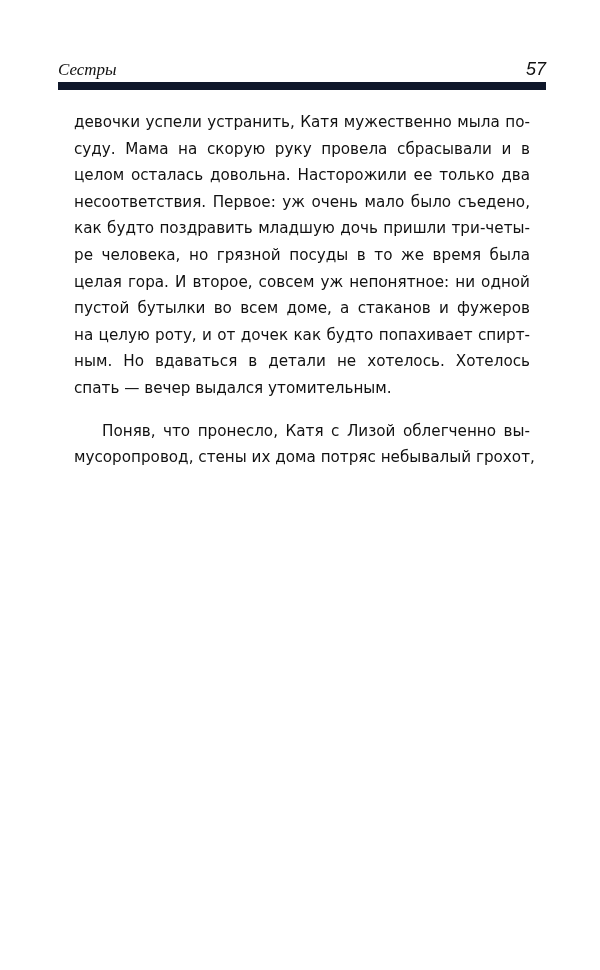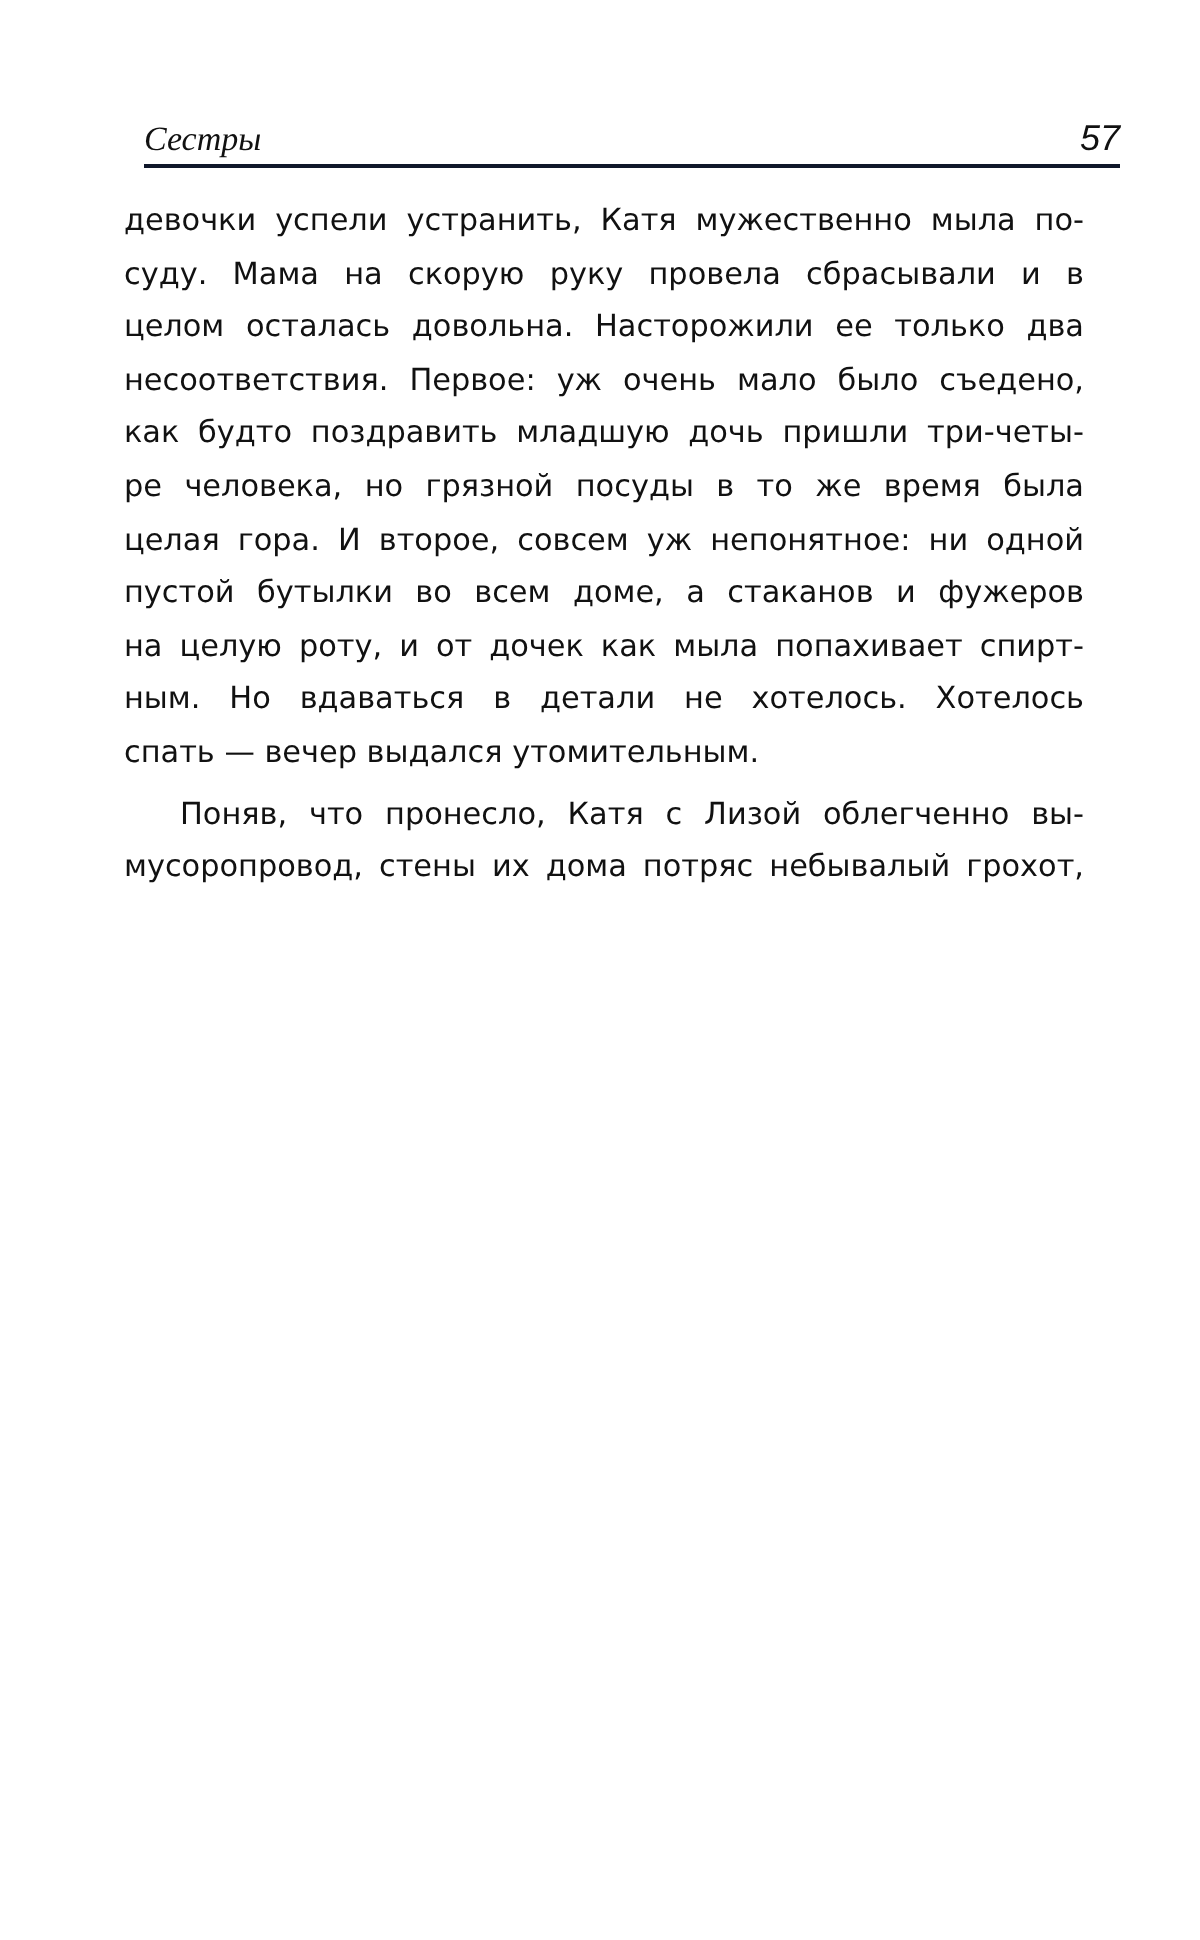--- a/index.html
+++ b/index.html
@@ -9,25 +9,25 @@
     }
     body {
       width: 600px;
       height: 970px;
       position: relative;
       overflow: hidden;
       color: #111111;
     }
     .page-header {
       position: absolute;
-      left: 72px;
+      left: 58px;
       top: 58px;
       width: 488px;
       height: 24px;
-      border-bottom: 2px solid #0f172a;
+      border-bottom: 8px solid #0f172a;
     }
     .running-title {
       position: absolute;
       left: 0;
       bottom: 2px;
       font-family: "Liberation Serif", serif;
       font-style: italic;
       font-size: 17px;
       color: #111111;
     }
@@ -57,42 +57,42 @@
       text-align-last: justify;
       height: 26.6px;
     }
     .line.last {
       text-align-last: left;
     }
     .line.indent {
       padding-left: 28px;
     }
     .paragraph {
-      margin: 4px;
+      margin: 16px;
     }
   </style>
 </head>
 <body>
 
 <div class="page-header">
   <span class="running-title">Сестры</span>
   <span class="page-number">57</span>
 </div>
 
 <div class="body-text">
   <div class="paragraph">
     <span class="line">девочки успели устранить, Катя мужественно мыла по-</span>
     <span class="line">суду. Мама на скорую руку провела сбрасывали и в</span>
     <span class="line">целом осталась довольна. Насторожили ее только два</span>
     <span class="line">несоответствия. Первое: уж очень мало было съедено,</span>
     <span class="line">как будто поздравить младшую дочь пришли три-четы-</span>
     <span class="line">ре человека, но грязной посуды в то же время была</span>
     <span class="line">целая гора. И второе, совсем уж непонятное: ни одной</span>
     <span class="line">пустой бутылки во всем доме, а стаканов и фужеров</span>
-    <span class="line">на целую роту, и от дочек как мыла попахивает спирт-</span>
+    <span class="line">на целую роту, и от дочек как будто попахивает спирт-</span>
     <span class="line">ным. Но вдаваться в детали не хотелось. Хотелось</span>
     <span class="line last">спать — вечер выдался утомительным.</span>
   </div>
   <div class="paragraph">
     <span class="line indent">Поняв, что пронесло, Катя с Лизой облегченно вы-</span>
     <span class="line">мусоропровод, стены их дома потряс небывалый грохот,</span>
   </div>
 </div>
 
 </body></html>

